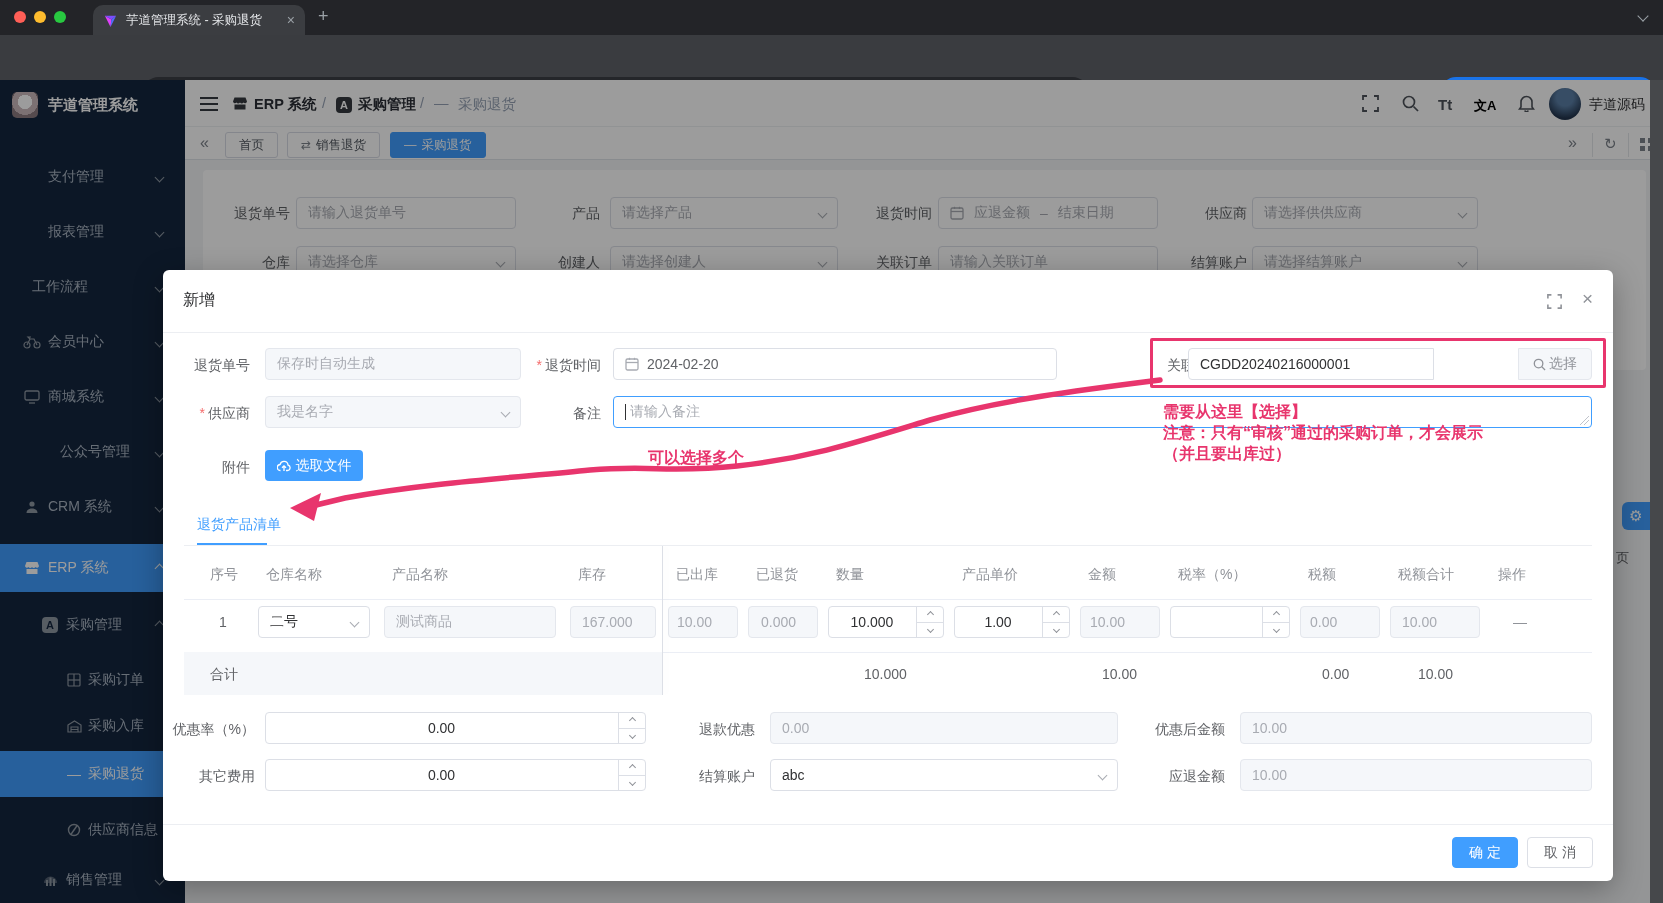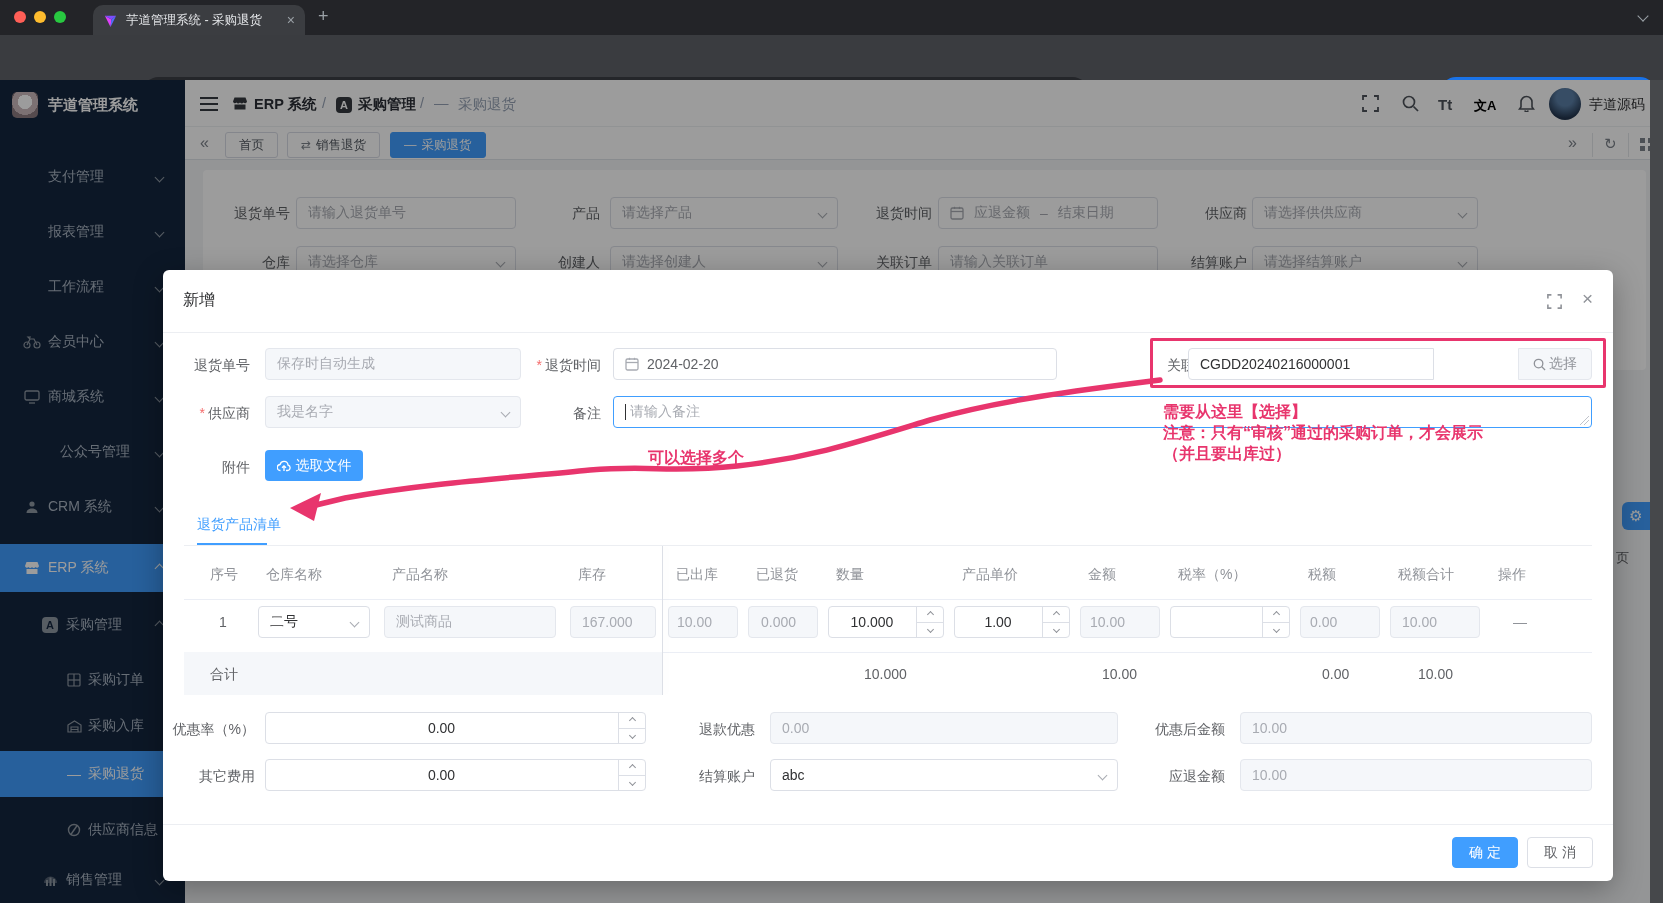--- a/index.html
+++ b/index.html
@@ -177,21 +177,21 @@
 
     <div class="sit" style="top:130px">
         <span style="padding-left:48px">报表管理</span>
         <span class="cv"></span>
       </div>
     <div class="sit" style="top:75px">
         <span style="padding-left:48px">支付管理</span>
         <span class="cv"></span>
       </div>
     <div class="sit" style="top:185px">
-        <span style="padding-left:48px">工作流程</span>
+        <span style="padding-left:32px">工作流程</span>
         <span class="cv"></span>
       </div>
     <div class="sit" style="top:240px">
       <span class="ic">
           <svg width="18" height="14" viewBox="0 0 18 14">
             <g fill="none" stroke="currentColor" stroke-width="1.2">
               <circle cx="4" cy="10" r="3"></circle>
               <circle cx="14" cy="10" r="3"></circle>
               <path d="M4 10L7 4h4l3 6M7 4L5 2h3"></path>
             </g>

